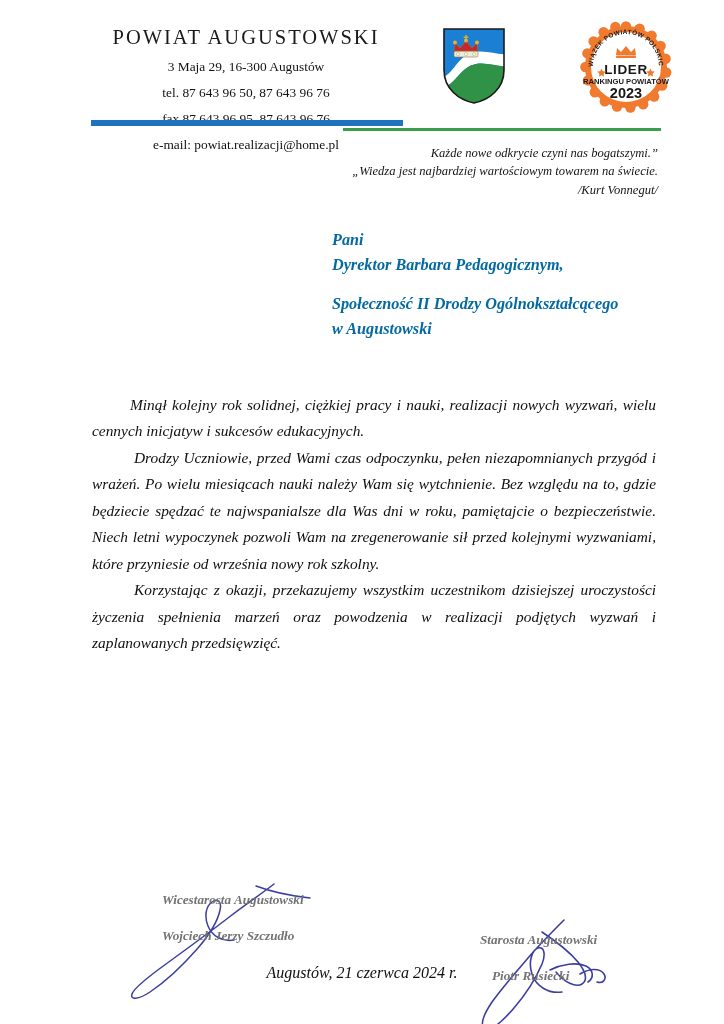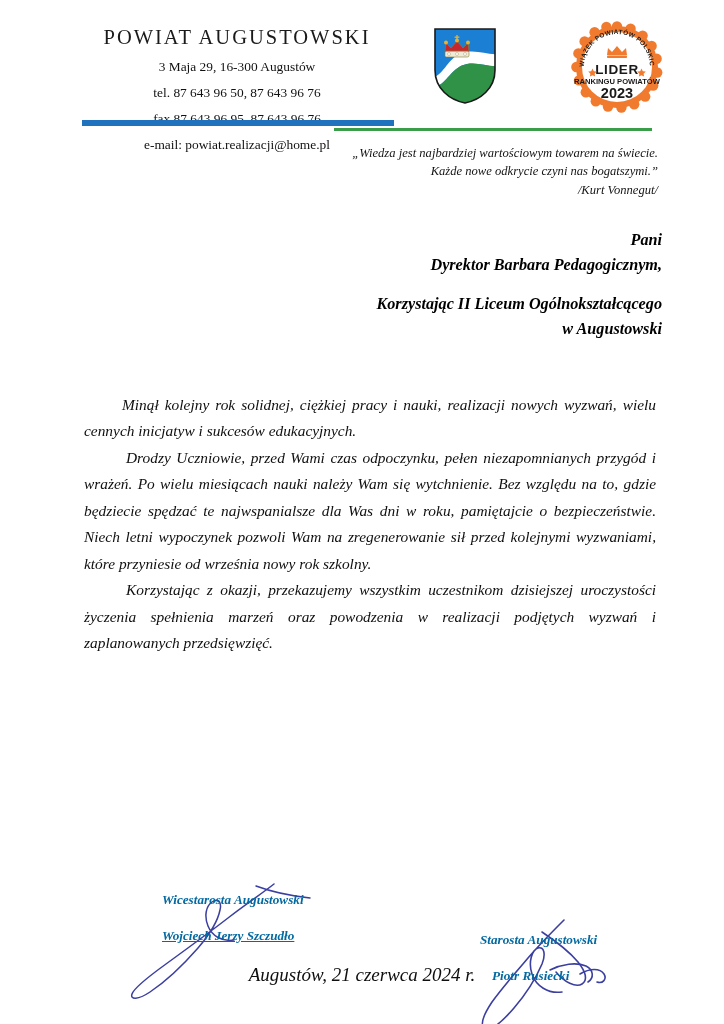--- a/index.html
+++ b/index.html
@@ -15,21 +15,21 @@
     position: relative;
     width: 724px;
     height: 1024px;
     background: #ffffff;
     overflow: hidden;
   }
 
   
   .header {
     position: absolute;
-    left: 4px;
+    left: 13px;
     top: 0;
     width: 692px;
     height: 140px;
   }
   .org-block {
     position: absolute;
     left: 88px;
     top: 26px;
     width: 290px;
     text-align: center;
@@ -102,83 +102,82 @@
   
   .addressee {
     position: absolute;
     left: 332px;
     top: 228px;
     width: 330px;
     font-weight: bold;
     font-style: italic;
     font-size: 16.2px;
     line-height: 1.55;
-    color: #000000;
-    text-align: right;
+    color: #0369a1;
   }
   .addressee .gap { height: 14px; }
 
   
   .body-text {
     position: absolute;
     left: 84px;
     top: 392px;
     width: 572px;
     font-style: italic;
     font-size: 15.4px;
     line-height: 1.72;
     text-align: justify;
     color: #0f0f0f;
   }
   .body-text p {
-    margin: 0 0 0.0em 0;
+    margin: 0 0 0.0em 8px;
     text-indent: 42px;
   }
   .body-text p:first-child { text-indent: 38px; }
 
   
   .sig {
     position: absolute;
     width: 230px;
     height: 108px;
   }
   .sig-left  { left: 132px; top: 888px; }
   .sig-right { left: 452px; top: 888px; margin-top: 40px; }
 
   .sig-title, .sig-name {
     position: absolute;
     font-style: italic;
     font-weight: bold;
     font-size: 13.2px;
-    color: #0369a1;
+    color: #737373;
     white-space: nowrap;
     z-index: 2;
   }
   .sig-left .sig-title { left: 30px; top: 4px; }
-  .sig-left .sig-name  { left: 30px; top: 40px; text-decoration: underline; }
+  .sig-left .sig-name  { left: 30px; top: 40px; }
   .sig-right .sig-title { left: 28px; top: 4px; }
   .sig-right .sig-name  { left: 40px; top: 40px; }
 
   .sig-ink {
     position: absolute;
     left: -8px;
     top: -10px;
     z-index: 1;
     pointer-events: none;
   }
 
   
   .date-line {
     position: absolute;
     left: 180px;
     top: 964px;
     width: 364px;
     text-align: center;
     font-style: italic;
-    font-size: 19px;
+    font-size: 16px;
     color: #0f0f0f;
   }
 </style>
 </head>
 <body>
 
 <div class="page">
 
   <div class="header">
 
@@ -267,30 +266,30 @@
         <text x="47" y="64" text-anchor="middle" font-family="Liberation Sans, sans-serif" font-size="7.6" font-weight="bold" fill="#1a1a1a">RANKINGU POWIATÓW</text>
         <text x="47" y="78" text-anchor="middle" font-family="Liberation Sans, sans-serif" font-size="14.5" font-weight="bold" fill="#1a1a1a">2023</text>
       </svg>
     </div>
 
     <div class="rule-blue"></div>
     <div class="rule-green"></div>
   </div>
 
   <div class="quote">
+    <div>Każde nowe odkrycie czyni nas bogatszymi.”</div>
     <div>„Wiedza jest najbardziej wartościowym towarem na świecie.</div>
-    <div>Każde nowe odkrycie czyni nas bogatszymi.”</div>
     <div>/Kurt Vonnegut/</div>
   </div>
 
   <div class="addressee">
     <div>Pani</div>
     <div>Dyrektor Barbara Pedagogicznym,</div>
     <div class="gap"></div>
-    <div>Korzystając II Liceum Ogólnokształcącego</div>
+    <div>Społeczność II Drodzy Ogólnokształcącego</div>
     <div>w Augustowski</div>
   </div>
 
   <div class="body-text">
     <p>Minął kolejny rok solidnej, ciężkiej pracy i nauki, realizacji nowych wyzwań, wielu cennych inicjatyw i sukcesów edukacyjnych.</p>
     <p>Drodzy Uczniowie, przed Wami czas odpoczynku, pełen niezapomnianych przygód i wrażeń. Po wielu miesiącach nauki należy Wam się wytchnienie. Bez względu na to, gdzie będziecie spędzać te najwspanialsze dla Was dni w roku, pamiętajcie o bezpieczeństwie. Niech letni wypoczynek pozwoli Wam na zregenerowanie sił przed kolejnymi wyzwaniami, które przyniesie od września nowy rok szkolny.</p>
     <p>Korzystając z okazji, przekazujemy wszystkim uczestnikom dzisiejszej uroczystości życzenia spełnienia marzeń oraz powodzenia w realizacji podjętych wyzwań i zaplanowanych przedsięwzięć.</p>
   </div>
 
   <div class="sig sig-left">

